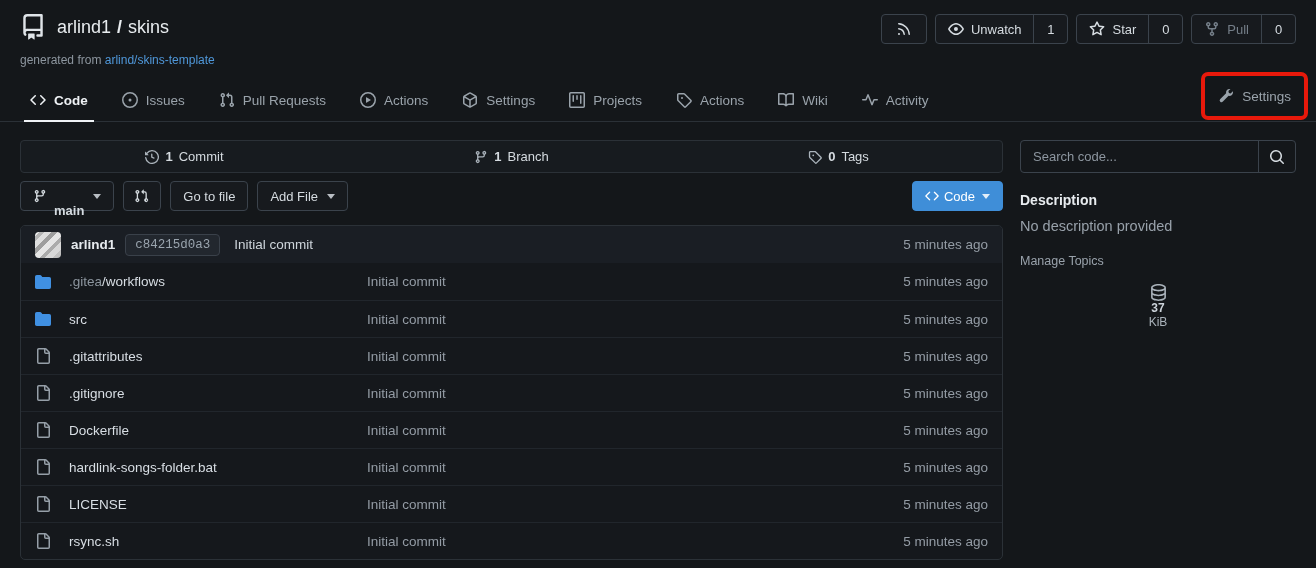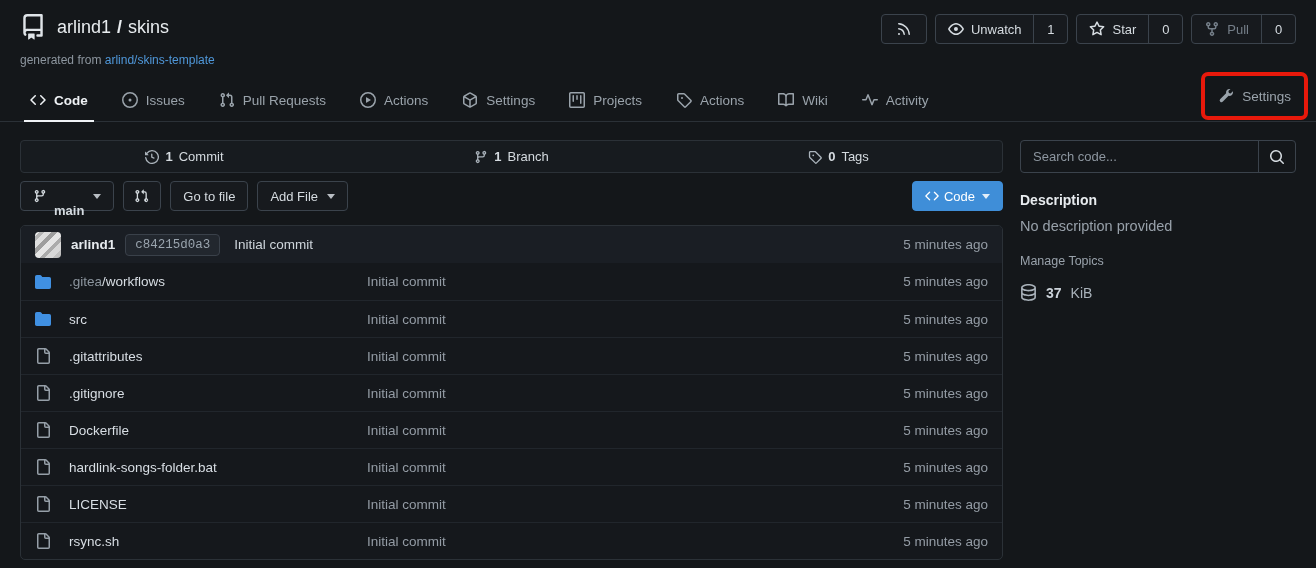--- a/index.html
+++ b/index.html
@@ -112,21 +112,21 @@
     font-size:13px; padding:0 12px; font-family:"Liberation Sans", sans-serif;
   }
   .search-box input::placeholder { color:#8d969f; }
   .search-btn {
     width:37px; background:transparent; border:none; border-left:1px solid #3b434c;
     color:#d5dbe0; display:flex; align-items:center; justify-content:center; cursor:pointer;
   }
   .desc-title { margin-top:19px; font-size:14px; font-weight:700; color:#e8ecef; }
   .desc-text { margin-top:10px; font-size:14.5px; color:#98a1aa; }
   .manage-topics { display:inline-block; margin-top:20px; font-size:12.5px; color:#99a2ab; }
-  .size-row { margin-top:15px; display:flex; align-items:center; gap:9px; font-size:14px; }
+  .size-row { margin-top:15px; display:flex; align-items:center; font-size:12px;flex-direction:column; }
   .size-row .ico { color:#aab3bb; width:17px; height:17px; }
   .size-val { font-weight:700; color:#ccd3da; }
   .size-unit { color:#aab3bb; }
 </style>
 </head>
 <body>
 
 <header class="page-header">
   <div class="title-row">
     <div class="title-left">

